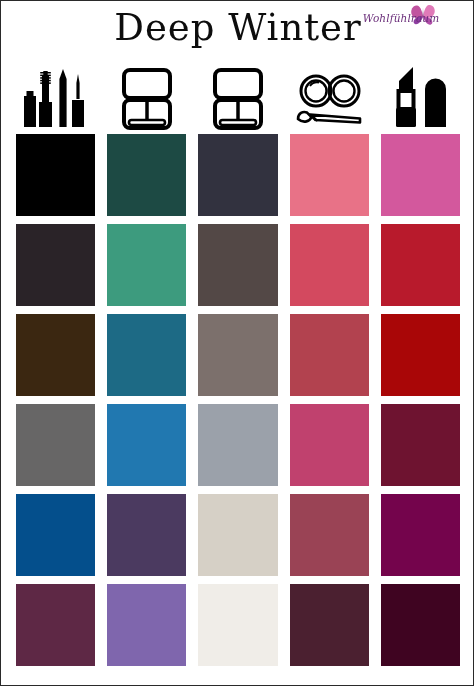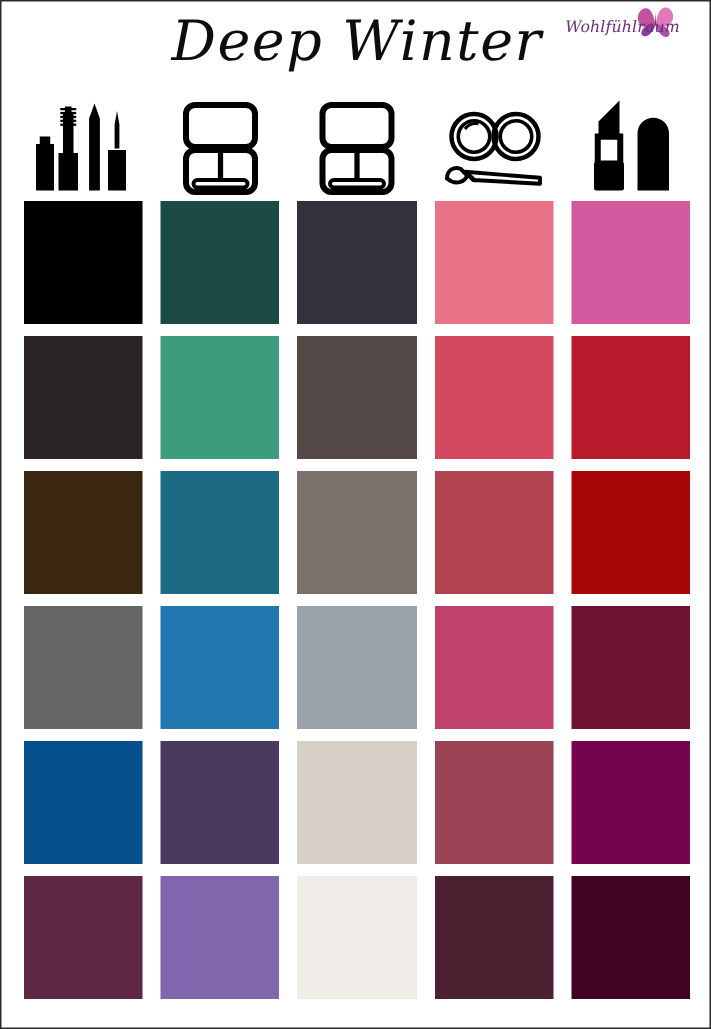--- a/index.html
+++ b/index.html
@@ -17,21 +17,21 @@
     background: #ffffff;
     box-sizing: border-box;
     border: 1px solid #2a2a2a;
     overflow: hidden;
   }
 
   
   .brand {
     position: absolute;
     top: 4px;
-    right: 6px;
+    right: 20px;
     width: 104px;
     height: 30px;
   }
   .brand-text {
     position: absolute;
     left: 0;
     top: 7px;
     width: 104px;
     text-align: center;
     font-family: "DejaVu Serif", serif;
@@ -50,21 +50,20 @@
   }
 
   
   .title {
     position: absolute;
     top: 8px;
     left: 0;
     width: 474px;
     text-align: center;
     font-family: "DejaVu Serif", serif;
-    font-style: italic;
     font-weight: 400;
     font-size: 37px;
     letter-spacing: 1px;
     color: #0d0d0d;
     line-height: 1.05;
   }
 
   
   .icon-row {
     position: absolute;

